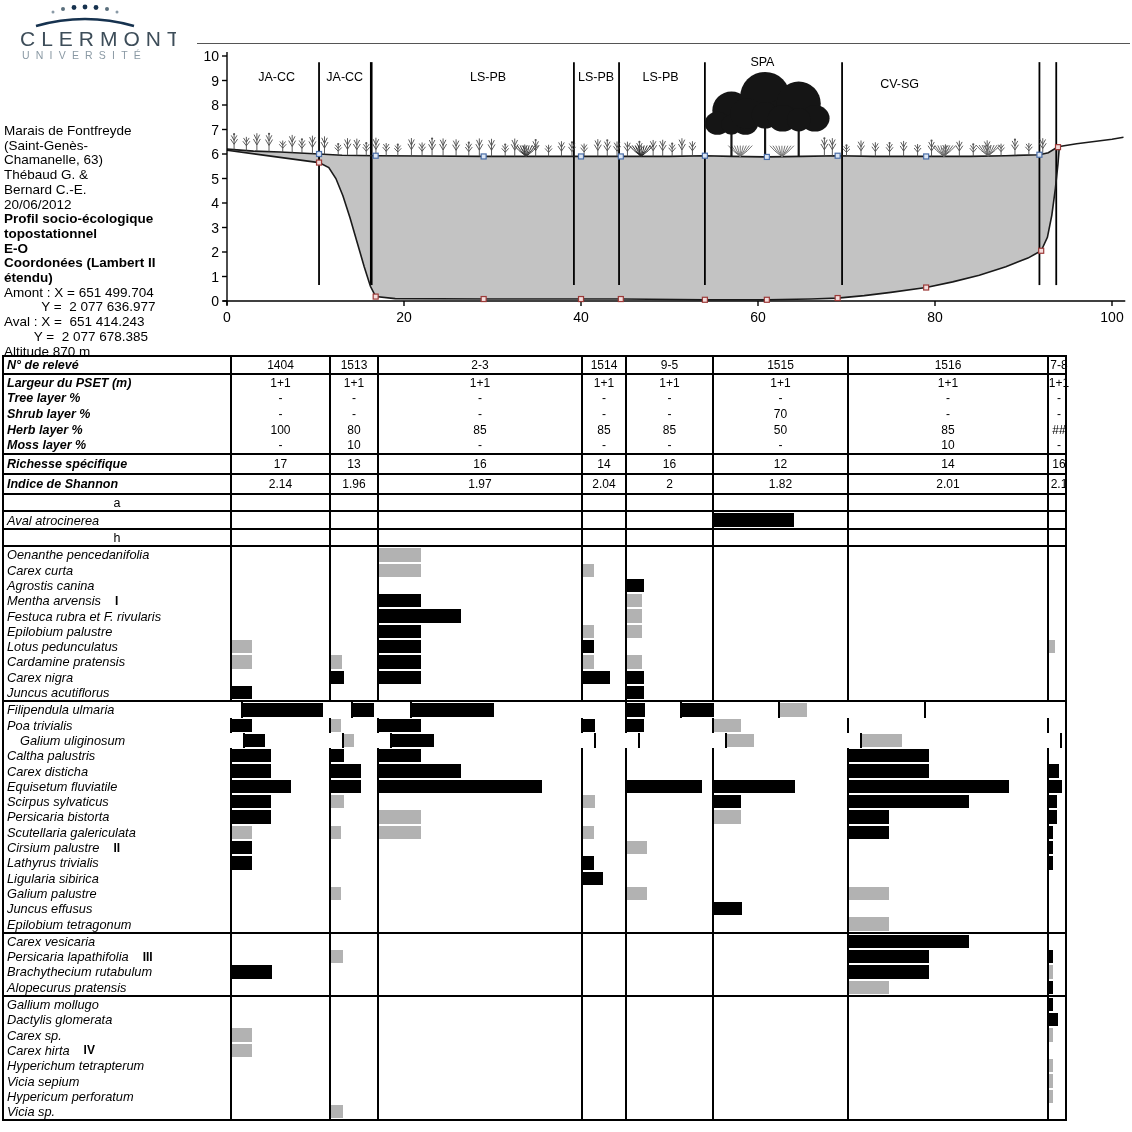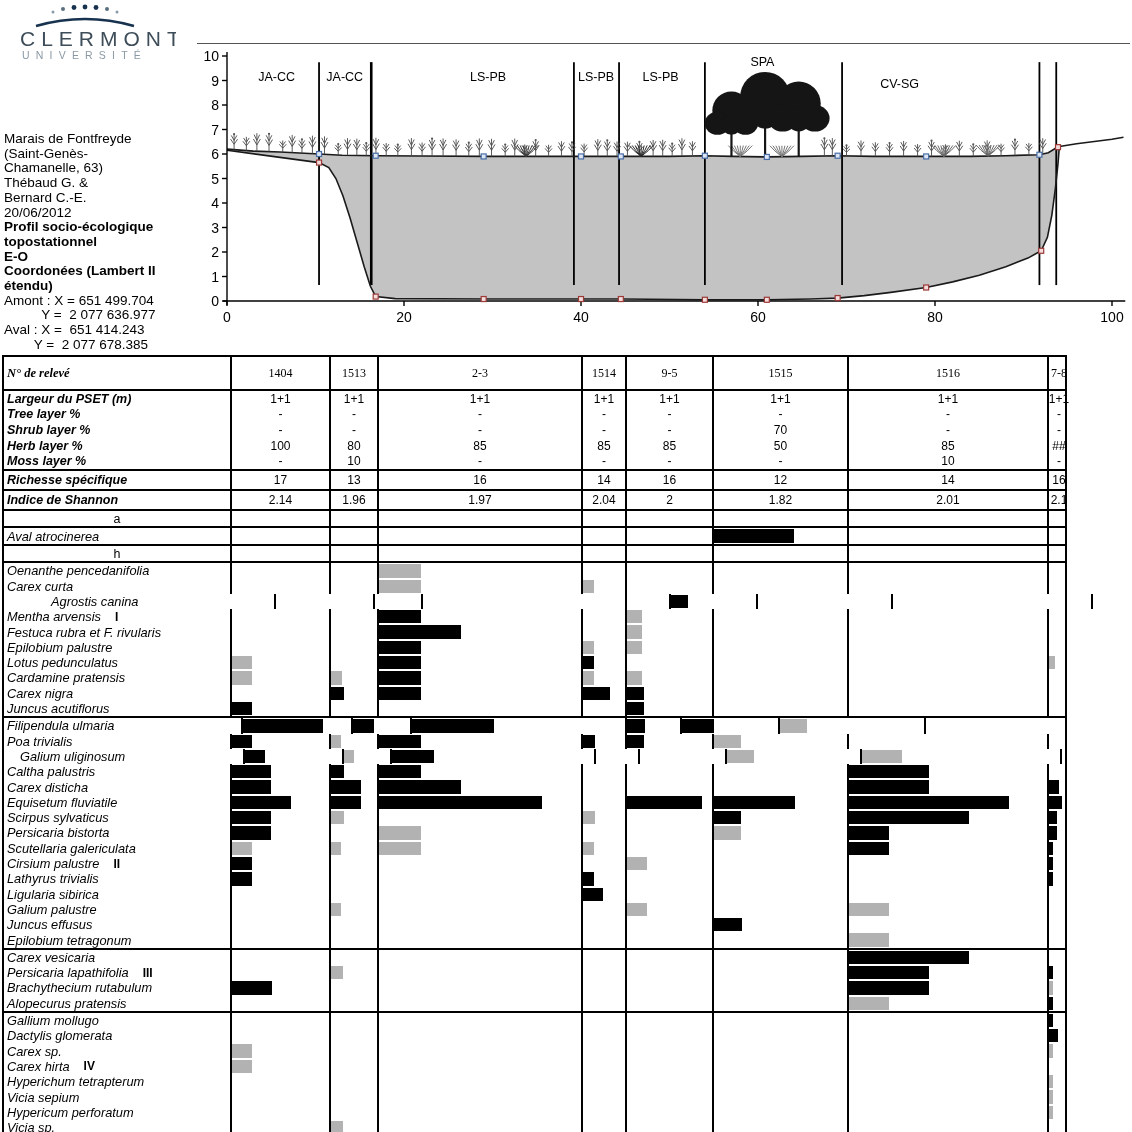--- a/index.html
+++ b/index.html
@@ -1,19 +1,19 @@
 <!DOCTYPE html>
 <html><head>
 <meta charset="utf-8">
 <style>
   html,body{margin:0;padding:0;background:#fff;}
   body{width:1132px;height:1132px;position:relative;font-family:"Liberation Sans",sans-serif;color:#000;overflow:hidden;}
   .abs{position:absolute;}
   
-  #info-panel{left:4px;top:132px;width:195px;font-size:13.5px;line-height:14.7px;}
+  #info-panel{left:4px;top:124px;width:195px;font-size:13.5px;line-height:14.7px;}
   #info-panel .line{white-space:pre;}
   #info-panel .b{font-weight:bold;}
   
   #logo{left:6px;top:4px;width:170px;height:56px;}
   
   #chart{left:195px;top:42px;width:937px;height:312px;}
   
   #tables{left:2px;top:357px;width:1065px;}
   .sect{border:2px solid #000;margin-top:-2px;background:#fff;}
   .trow{display:grid;}
@@ -658,21 +658,21 @@
       <rect x="507.4" y="255.27499999999998" width="5" height="5" fill="#f3dddd" stroke="#9c3a38" stroke-width="1.2"></rect>
       <rect x="569.35" y="255.27499999999998" width="5" height="5" fill="#f3dddd" stroke="#9c3a38" stroke-width="1.2"></rect>
       <rect x="640.15" y="253.56000000000006" width="5" height="5" fill="#f3dddd" stroke="#9c3a38" stroke-width="1.2"></rect>
       <rect x="728.65" y="243.02499999999998" width="5" height="5" fill="#f3dddd" stroke="#9c3a38" stroke-width="1.2"></rect>
       <rect x="843.6999999999999" y="206.275" width="5" height="5" fill="#f3dddd" stroke="#9c3a38" stroke-width="1.2"></rect>
       <rect x="860.515" y="102.64" width="5" height="5" fill="#f3dddd" stroke="#9c3a38" stroke-width="1.2"></rect>
     </svg></div>
 
 <div class="abs" id="tables">
     <div class="sect">
-      <div class="trow" style="grid-template-columns: 226px 99px 48px 204px 44px 87px 135px 200px 22px; height: 32px; font-family: Liberation Serif, serif;">
+      <div class="trow" style="grid-template-columns: 226px 99px 48px 204px 44px 87px 135px 200px 22px; height: 16px;">
         <div class="cell lab">N° de relevé</div>
         <div class="cell val">1404</div>
         <div class="cell val">1513</div>
         <div class="cell val">2-3</div>
         <div class="cell val">1514</div>
         <div class="cell val">9-5</div>
         <div class="cell val">1515</div>
         <div class="cell val">1516</div>
         <div class="cell val">7-8</div>
       </div>
@@ -829,21 +829,21 @@
           <div class="bar" style="width: 42px; background: rgb(178, 178, 178);"></div>
         </div>
         <div class="cell ">
           <div class="bar" style="width: 11px; background: rgb(178, 178, 178);"></div>
         </div>
         <div class="cell "></div>
         <div class="cell "></div>
         <div class="cell "></div>
         <div class="cell "></div>
       </div>
-      <div class="trow" style="grid-template-columns: 226px 99px 48px 204px 44px 87px 135px 200px 22px; height: 15.3px; padding-left: 44px;">
+      <div class="trow" style="grid-template-columns: 226px 99px 48px 204px 44px 87px 135px 200px 22px; height: 15.3px;">
         <div class="cell sp-lab">
           <span>Agrostis canina</span>
         </div>
         <div class="cell "></div>
         <div class="cell "></div>
         <div class="cell "></div>
         <div class="cell "></div>
         <div class="cell ">
           <div class="bar" style="width: 17px; background: rgb(0, 0, 0);"></div>
         </div>

